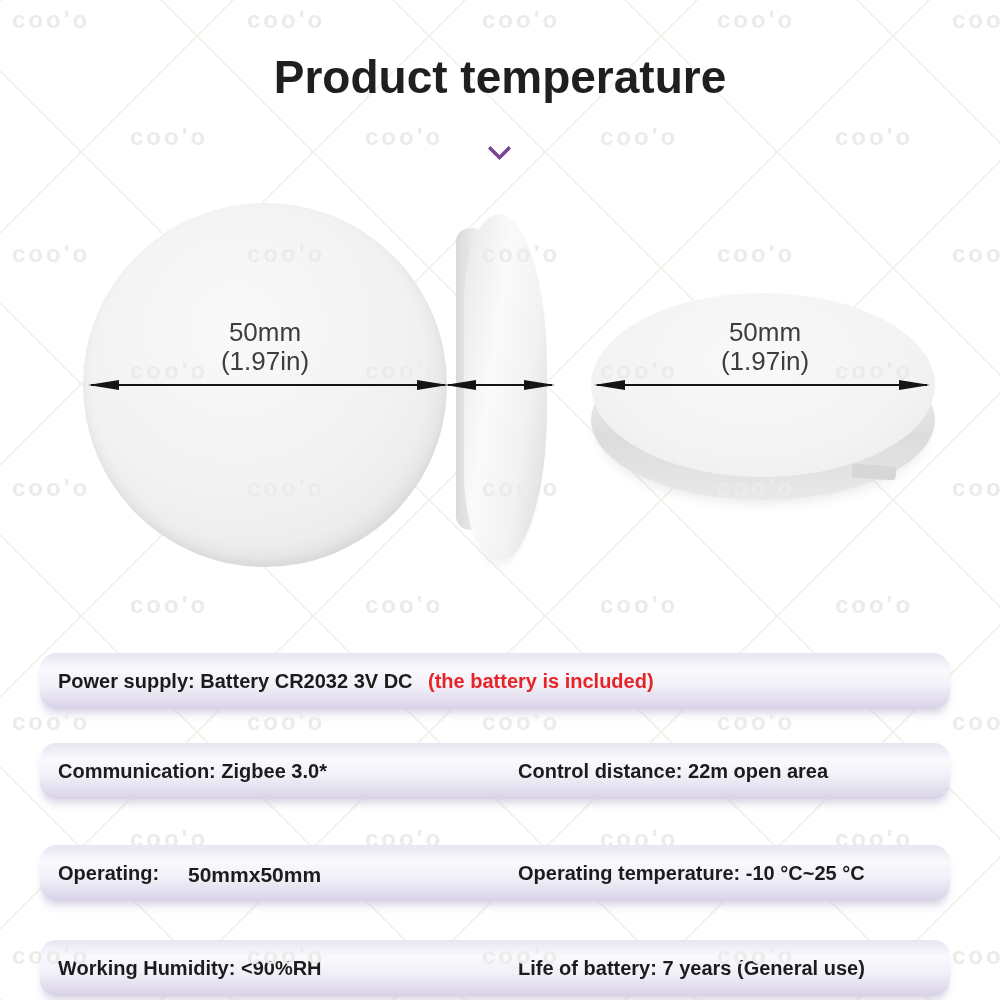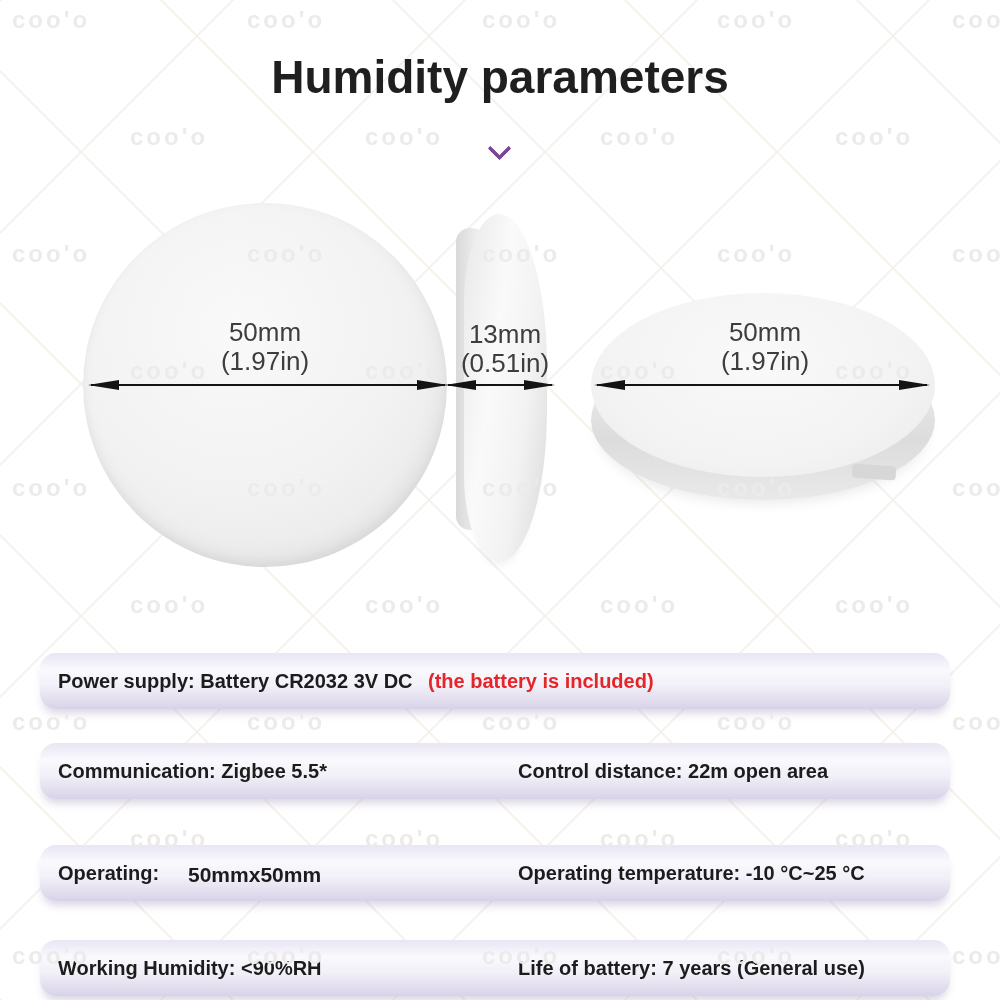--- a/index.html
+++ b/index.html
@@ -113,40 +113,36 @@
       <span class="wm" style="left: 365px; top: 825px;">coo'o</span>
       <span class="wm" style="left: 600px; top: 825px;">coo'o</span>
       <span class="wm" style="left: 835px; top: 825px;">coo'o</span>
       <span class="wm" style="left: 12px; top: 942px;">coo'o</span>
       <span class="wm" style="left: 247px; top: 942px;">coo'o</span>
       <span class="wm" style="left: 482px; top: 942px;">coo'o</span>
       <span class="wm" style="left: 717px; top: 942px;">coo'o</span>
       <span class="wm" style="left: 952px; top: 942px;">coo'o</span>
     </div>
 
-  <h1>Humidity parameters</h1>
+  <h1>Product temperature</h1>
   <div class="chevron"></div>
 
   <div class="front-circle"></div>
   <div class="dim" style="left:165px;top:318px;width:200px;">
     <div>50mm</div>
     <div>(1.97in)</div>
   </div>
   <div class="arrow" style="left:88px;top:385px;width:360px;">
     <i class="line"></i>
       <i class="head head-l"></i>
       <i class="head head-r"></i>
   </div>
 
   <div class="side-back"></div>
   <div class="side-body"></div>
-  <div class="dim" style="left:405px;top:320px;width:200px;">
-    <div>13mm</div>
-    <div>(0.51in)</div>
-  </div>
   <div class="arrow" style="left:445px;top:385px;width:110px;">
     <i class="line"></i>
       <i class="head head-l"></i>
       <i class="head head-r"></i>
   </div>
 
   <div class="disc-skirt"></div>
   <div class="disc-top"></div>
   <div class="disc-notch"></div>
   <div class="dim" style="left:665px;top:318px;width:200px;">
@@ -158,21 +154,21 @@
       <i class="head head-l"></i>
       <i class="head head-r"></i>
   </div>
 
   <div class="spec-row" style="top:653px;">
     <span class="spec-left">Power supply: Battery CR2032 3V DC</span>
     <span class="spec-note">(the battery is included)</span>
   </div>
 
   <div class="spec-row" style="top:743px;">
-    <span class="spec-left">Communication: Zigbee 5.5*</span>
+    <span class="spec-left">Communication: Zigbee 3.0*</span>
     <span class="spec-right">Control distance: 22m open area</span>
   </div>
 
   <div class="spec-row" style="top:845px;">
     <span class="spec-left">Operating:</span>
     <span class="spec-value">50mmx50mm</span>
     <span class="spec-right">Operating temperature: -10 °C~25 °C</span>
   </div>
 
   <div class="spec-row" style="top:940px;">

